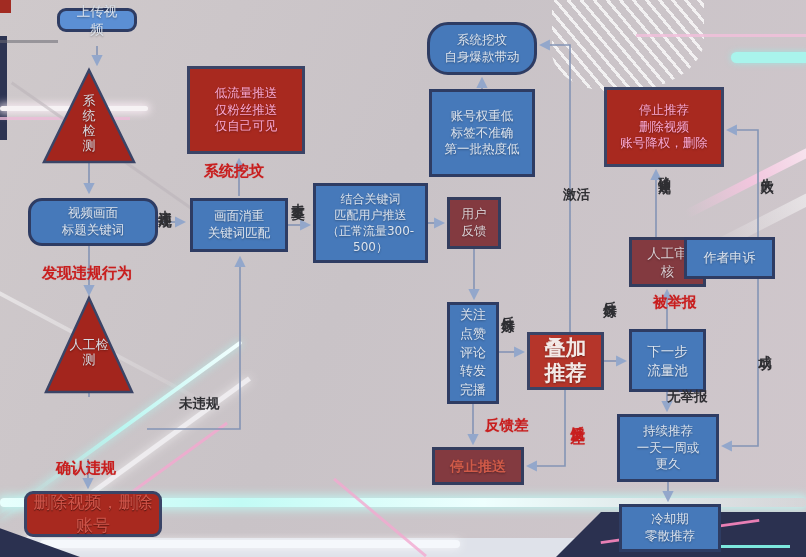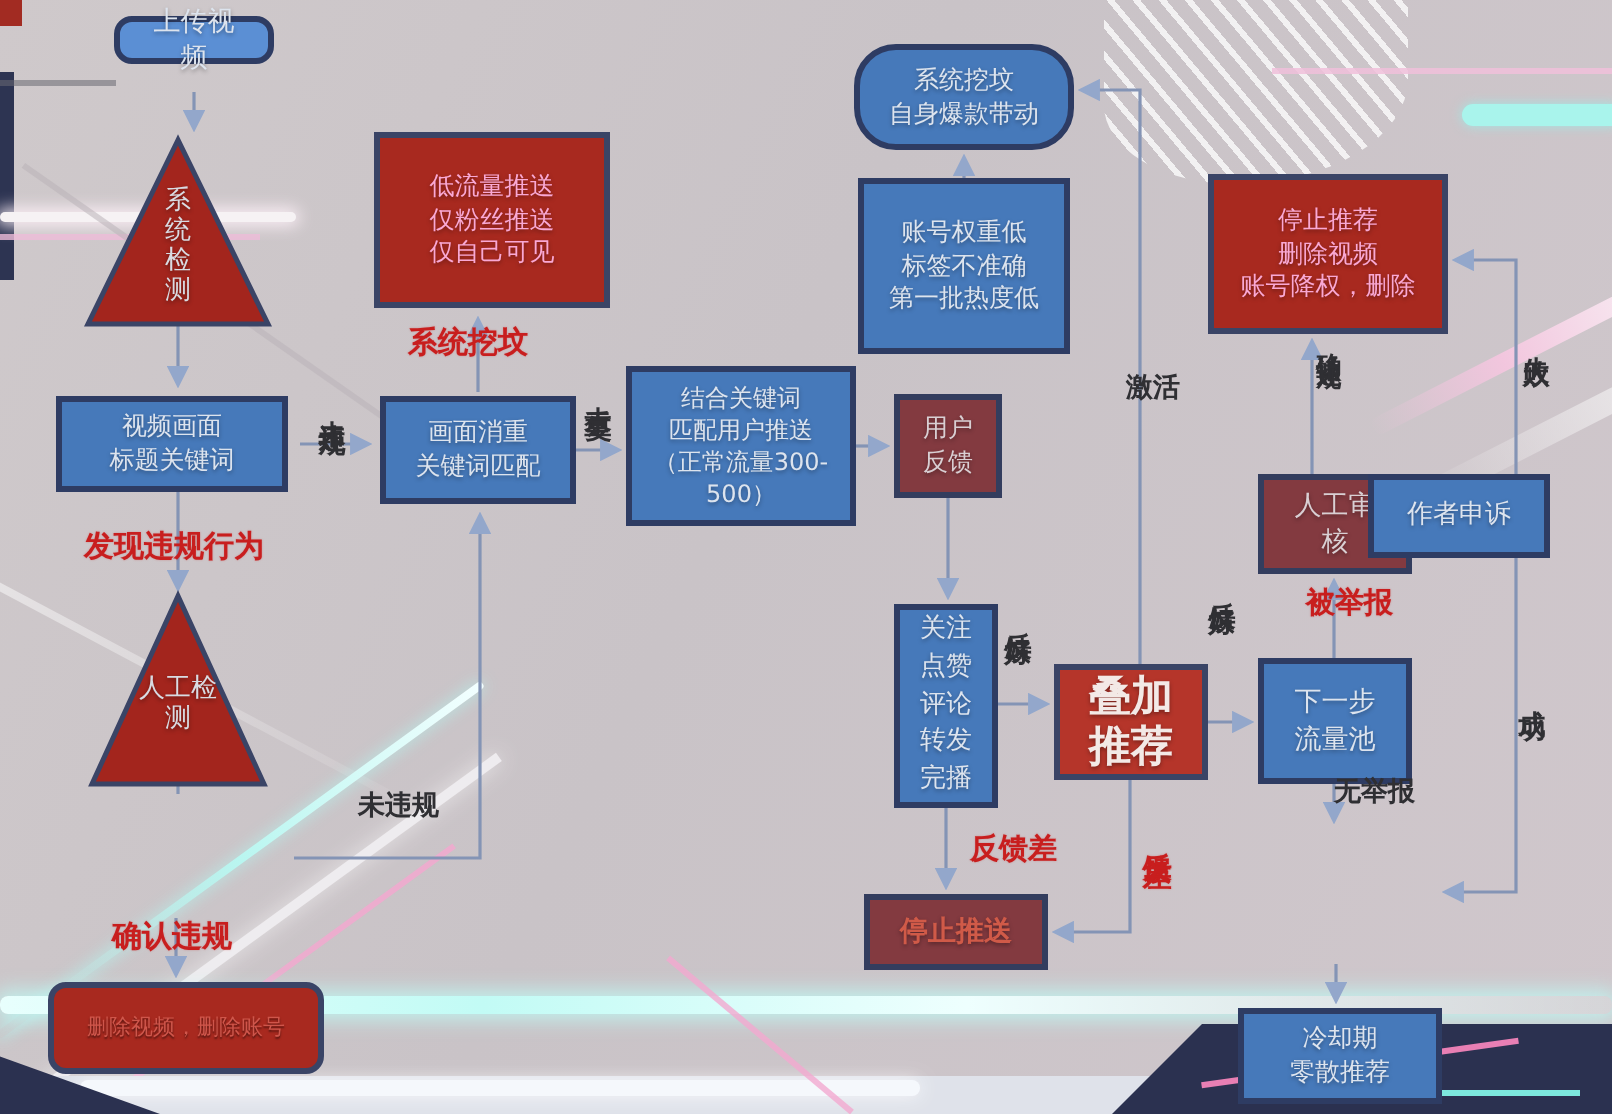--- a/index.html
+++ b/index.html
@@ -82,24 +82,24 @@
       <path d="M758,237 V130 H728" marker-end="url(#ah)"></path>
       <path d="M758,279 V446 H723" marker-end="url(#ah)"></path>
       <path d="M668,482 V500" marker-end="url(#ah)"></path>
     </g>
     <polygon points="89,70 44,162 134,162" fill="#a3251d" stroke="#3a4466" stroke-width="2.5"></polygon>
     <polygon points="89,298 46,392 132,392" fill="#a3251d" stroke="#3a4466" stroke-width="2.5"></polygon>
   </svg>
 
   <div class="node blue rounded" style="left:57px;top:8px;width:80px;height:24px;font-size:13.5px;padding:0 12px;background:#5b8fd4;">上传视频</div>
   <div class="tri-label" style="left:80px;top:94px;width:18px;">系统检测</div>
-  <div class="node blue" style="left:28px;top:198px;width:116px;height:48px;">视频画面
+  <div class="node blue" style="left:28px;top:198px;width:130px;height:48px;border-radius:14px;">视频画面
 标题关键词</div>
   <div class="tri-label" style="left:69px;top:338px;width:40px;">人工检测</div>
-  <div class="node red rounded" style="left:24px;top:491px;width:138px;height:46px;font-size:11px;color:#cf564b;text-shadow:0 1px 1px rgba(0,0,0,.5);">删除视频，删除账号</div>
+  <div class="node red rounded" style="left:24px;top:491px;width:138px;height:46px;font-size:17px;color:#cf564b;text-shadow:0 1px 1px rgba(0,0,0,.5);">删除视频，删除账号</div>
   <div class="node red" style="left:187px;top:66px;width:118px;height:88px;">低流量推送
 仅粉丝推送
 仅自己可见</div>
   <div class="node blue" style="left:190px;top:198px;width:98px;height:54px;">画面消重
 关键词匹配</div>
   <div class="node blue" style="left:313px;top:183px;width:115px;height:80px;font-size:12px;">结合关键词
 匹配用户推送
 （正常流量300-500）</div>
   <div class="node blue" style="left:427px;top:22px;width:110px;height:53px;font-size:12.5px;border-radius:21px;">系统挖坟
 自身爆款带动</div>
@@ -116,20 +116,23 @@
   <div class="node darkred" style="left:432px;top:447px;width:92px;height:38px;font-size:14px;color:#d05a48;font-weight:bold;">停止推送</div>
   <div class="node red" style="left:527px;top:332px;width:77px;height:58px;background:#b5352a;font-size:21px;font-weight:bold;line-height:1.2;color:#f3e9e6;">叠加
 推荐</div>
   <div class="node red" style="left:604px;top:87px;width:120px;height:80px;">停止推荐
 删除视频
 账号降权，删除</div>
   <div class="node darkred" style="left:629px;top:237px;width:77px;height:50px;padding:0 12px;font-size:13.5px;">人工审核</div>
   <div class="node blue" style="left:684px;top:237px;width:91px;height:42px;padding:0 0;font-size:13px;">作者申诉</div>
   <div class="node blue" style="left:629px;top:329px;width:77px;height:63px;font-size:13.5px;">下一步
 流量池</div>
+  <div class="node blue" style="left:617px;top:414px;width:102px;height:68px;">持续推荐
+一天一周或
+更久</div>
   <div class="node blue" style="left:619px;top:504px;width:102px;height:48px;">冷却期
 零散推荐</div>
 
   <div class="lbl vert" style="left:157px;top:199px;">未违规</div>
   <div class="lbl redlbl" style="left:204px;top:163px;font-size:15px;">系统挖坟</div>
   <div class="lbl vert" style="left:290px;top:192px;">未重复</div>
   <div class="lbl redlbl" style="left:42px;top:265px;font-size:15px;">发现违规行为</div>
   <div class="lbl" style="left:179px;top:396px;">未违规</div>
   <div class="lbl redlbl" style="left:56px;top:460px;font-size:15px;">确认违规</div>
   <div class="lbl vert" style="left:500px;top:305px;">反馈好</div>

